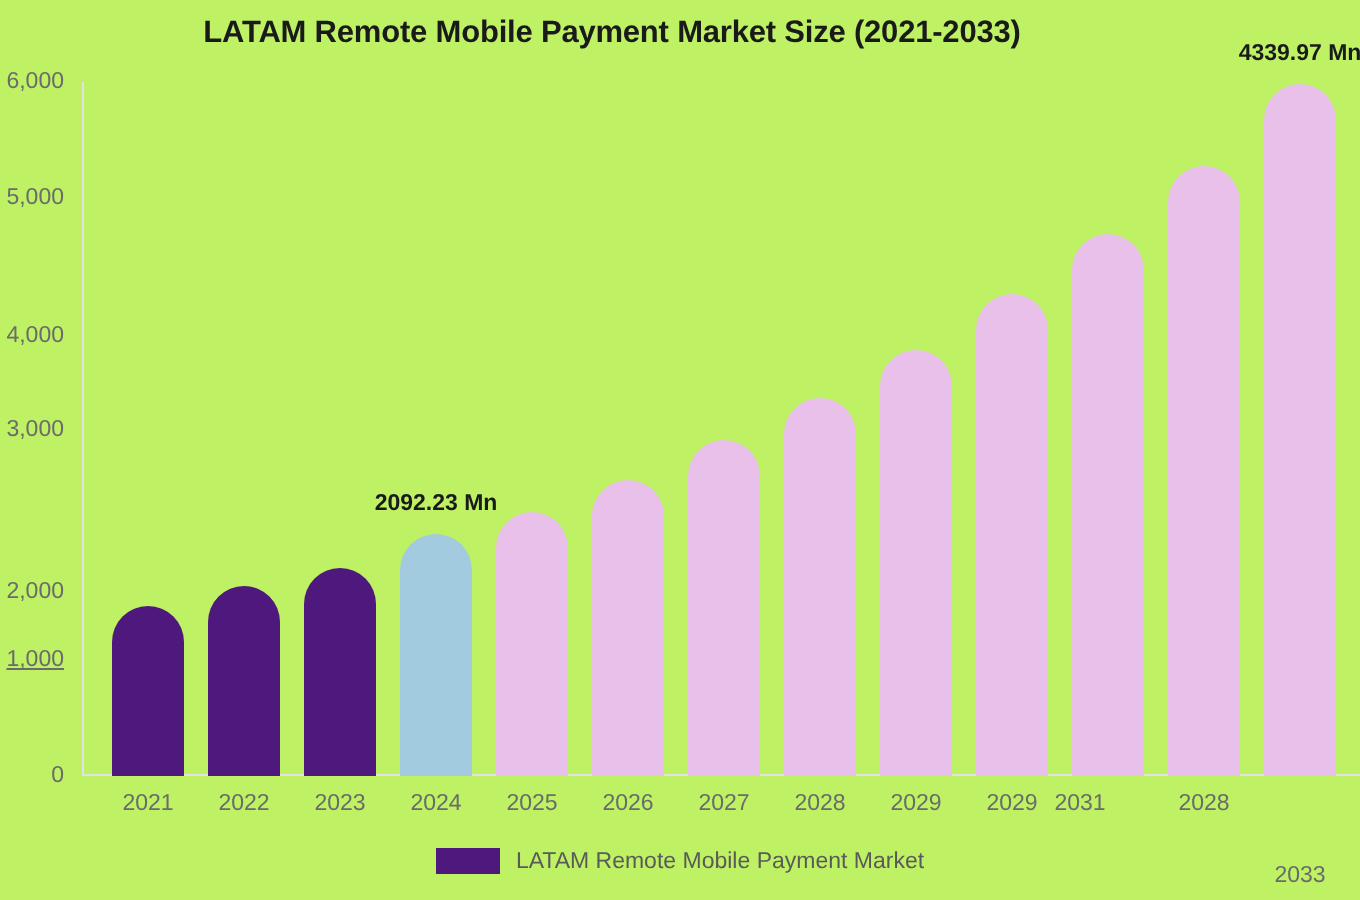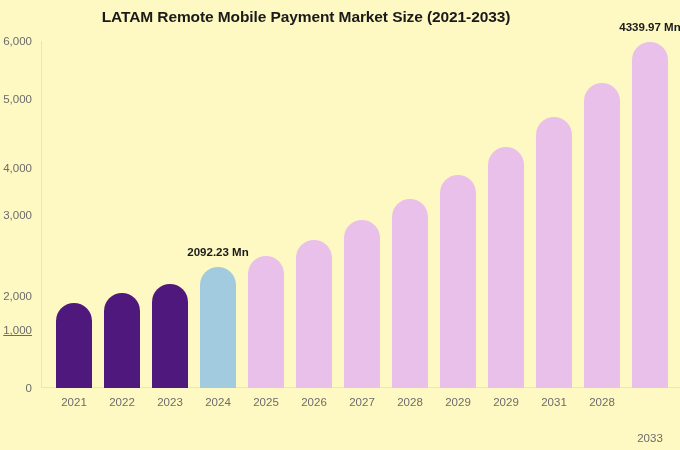--- a/index.html
+++ b/index.html
@@ -12,21 +12,21 @@
     height: 450px;
     overflow: hidden;
     font-family: "Liberation Sans", sans-serif;
     -webkit-font-smoothing: antialiased;
   }
 
   #chart-root {
     position: relative;
     width: 680px;
     height: 450px;
-    background: #fef9c3;
+    background: #bef264;
   }
 
   
   #chart-title {
     position: absolute;
     left: 0;
     top: 8px;
     width: 612px;
     text-align: center;
     font-size: 15.5px;
@@ -169,20 +169,26 @@
         <div class="x-tick" style="left: 33px;">2021</div>
         <div class="x-tick" style="left: 81px;">2022</div>
         <div class="x-tick" style="left: 129px;">2023</div>
         <div class="x-tick" style="left: 177px;">2024</div>
         <div class="x-tick" style="left: 225px;">2025</div>
         <div class="x-tick" style="left: 273px;">2026</div>
         <div class="x-tick" style="left: 321px;">2027</div>
         <div class="x-tick" style="left: 369px;">2028</div>
         <div class="x-tick" style="left: 417px;">2029</div>
         <div class="x-tick" style="left: 465px;">2029</div>
-        <div class="x-tick" style="left: 513px;">2031</div>
+        <div class="x-tick" style="left: 499px;">2031</div>
         <div class="x-tick" style="left: 561px;">2028</div>
         <div class="x-tick" style="left: 609px; margin-top: 36px;">2033</div>
       </div>
   </div>
 
+  <div id="legend">
+      <div class="legend-item">
+        <span class="legend-swatch" style="background: rgb(79, 24, 125);"></span>
+        <span class="legend-label">LATAM Remote Mobile Payment Market</span>
+      </div>
+    </div>
 
 </div>
 
 </body></html>

